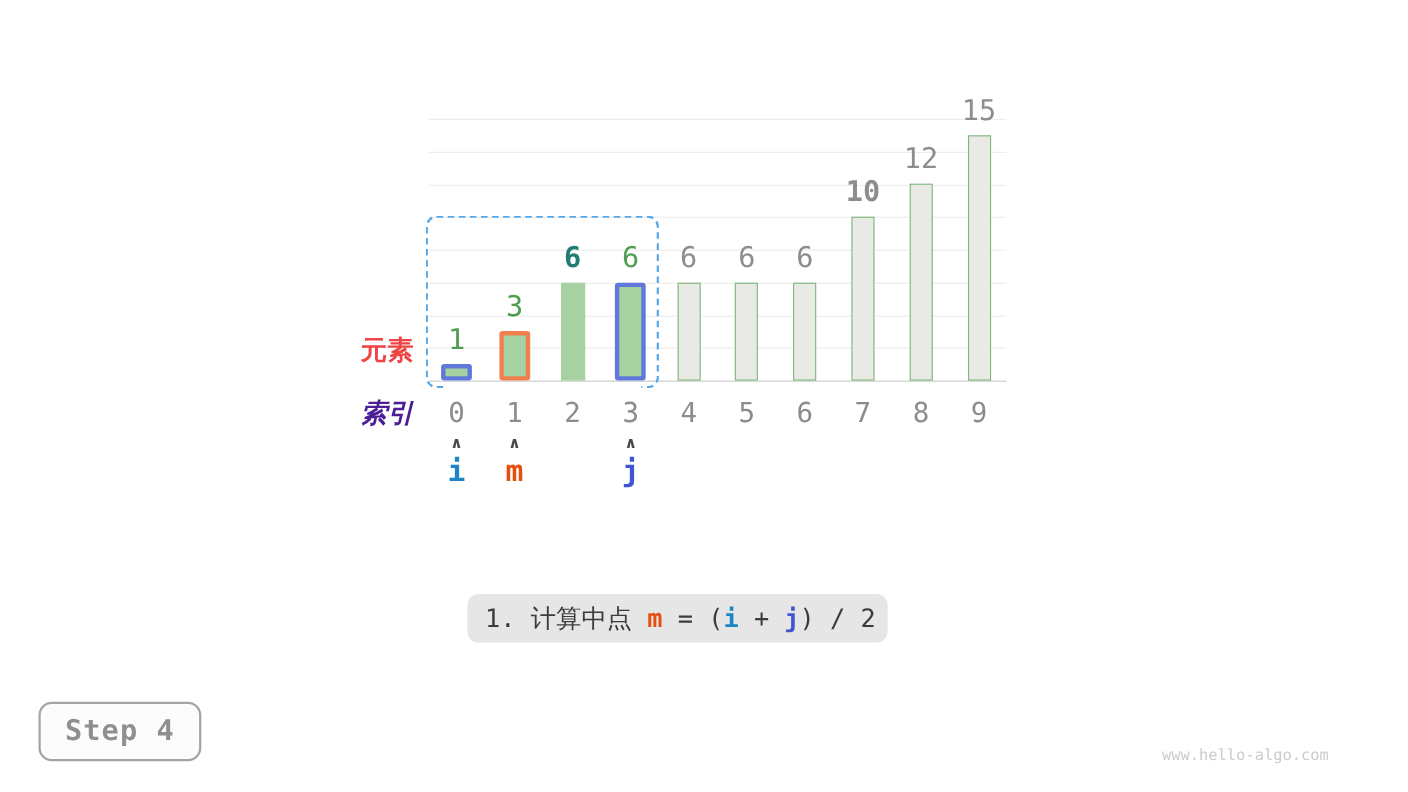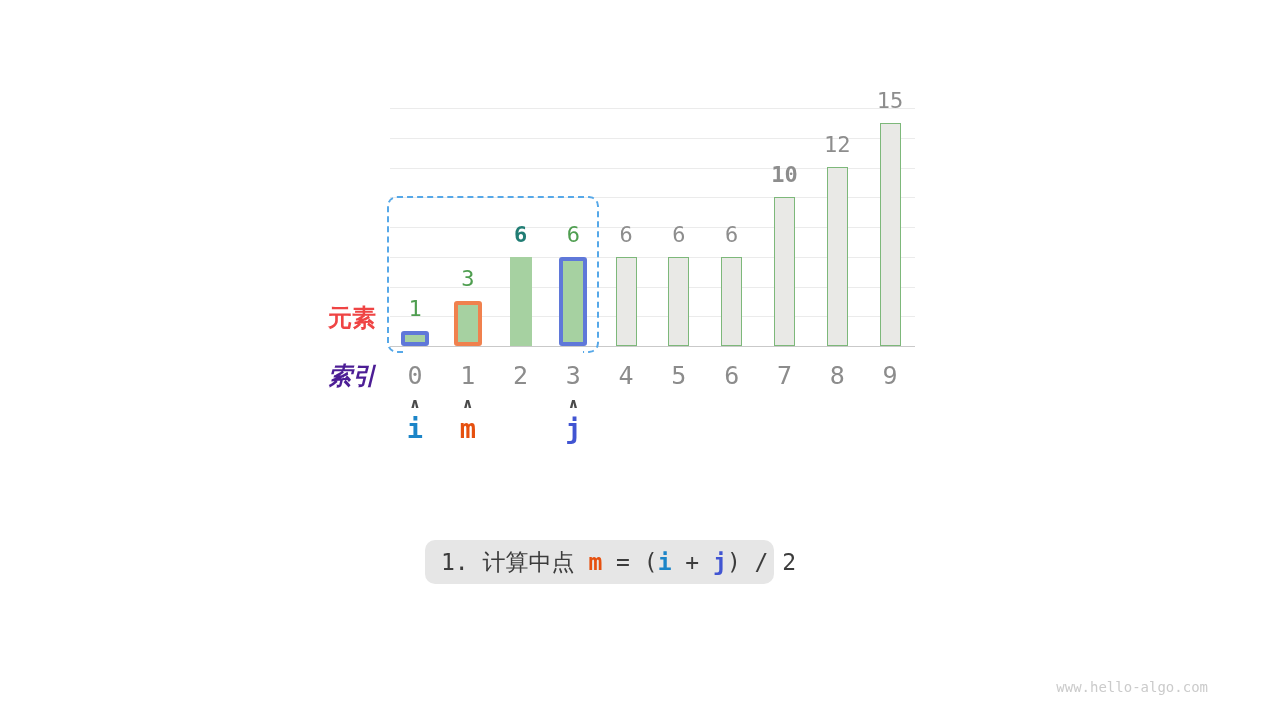--- a/index.html
+++ b/index.html
@@ -17,21 +17,21 @@
   }
   .search-range-mask {
     position:absolute; left:403px; top:350px; width:180px; height:5px; background:#ffffff;
   }
   .bar { position:absolute; box-sizing:border-box; }
   .bar.active   { background:#a6d1a1; }
   .bar.active-i, .bar.active-j { background:#a6d1a1; border:4px solid #5f78d9; border-radius:3px; }
   .bar.active-m { background:#a6d1a1; border:4px solid #f0814e; border-radius:3px; }
   .bar.inactive { background:#e9e9e6; border:1px solid #7db87a; }
   .value-label {
-    position:absolute; width:60px; text-align:center; font-size:22px; line-height:30px;
+    position:absolute; width:60px; text-align:center; font-size:26px; line-height:30px;
     font-family:"DejaVu Sans Mono", monospace;
   }
   .value-label.green { color:#4f9e50; }
   .value-label.teal-bold { color:#217d74; font-weight:bold; }
   .value-label.gray { color:#8d8d8d; }
   .index-label {
     position:absolute; top:362px; width:40px; text-align:center; font-size:25px; line-height:28px;
     color:#8c8c8c; font-family:"DejaVu Sans Mono", monospace;
   }
   .axis-label {
@@ -49,21 +49,21 @@
     position:absolute; top:413px; width:40px; text-align:center;
     font-size:27px; font-weight:bold; line-height:32px;
     font-family:"DejaVu Sans Mono", monospace;
   }
   
   .caption-heading {
     position:absolute; left:440px; top:494px; font-size:24px; font-weight:bold;
     color:#7b7b7b; line-height:30px;
   }
   .formula-box {
-    position:absolute; left:425px; top:540px; width:349px; height:44px;
+    position:absolute; left:425px; top:540px; width:382px; height:44px;
     background:#e6e6e6; border-radius:10px; box-sizing:border-box;
     display:flex; align-items:center; padding:0 16px;
   }
   .formula-text {
     font-size:23px; color:#3c3c3c; white-space:pre;
     font-family:"DejaVu Sans Mono","DejaVu Sans", monospace, sans-serif;
   }
   .formula-text .var { font-weight:bold; }
   
   .step-badge {
@@ -139,16 +139,17 @@
         <div class="ptr-arrow" style="left: 558.34px;">∧</div>
         <div class="ptr-letter" style="left: 553.34px; color: rgb(65, 85, 210);">j</div>
       </div>
   </div>
 
 
   <div class="formula-box">
     <span class="formula-text" id="formula-text"><span style="color: rgb(60, 60, 60);">1. 计算中点 </span><span class="var" style="color: rgb(230, 80, 15);">m</span><span style="color: rgb(60, 60, 60);"> = (</span><span class="var" style="color: rgb(28, 133, 200);">i</span><span style="color: rgb(60, 60, 60);"> + </span><span class="var" style="color: rgb(65, 85, 210);">j</span><span style="color: rgb(60, 60, 60);">) / 2</span></span>
   </div>
 
+  <div class="step-badge">Step 4</div>
 
   <div class="watermark">www.hello-algo.com</div>
 
 </div>
 
 </body></html>

